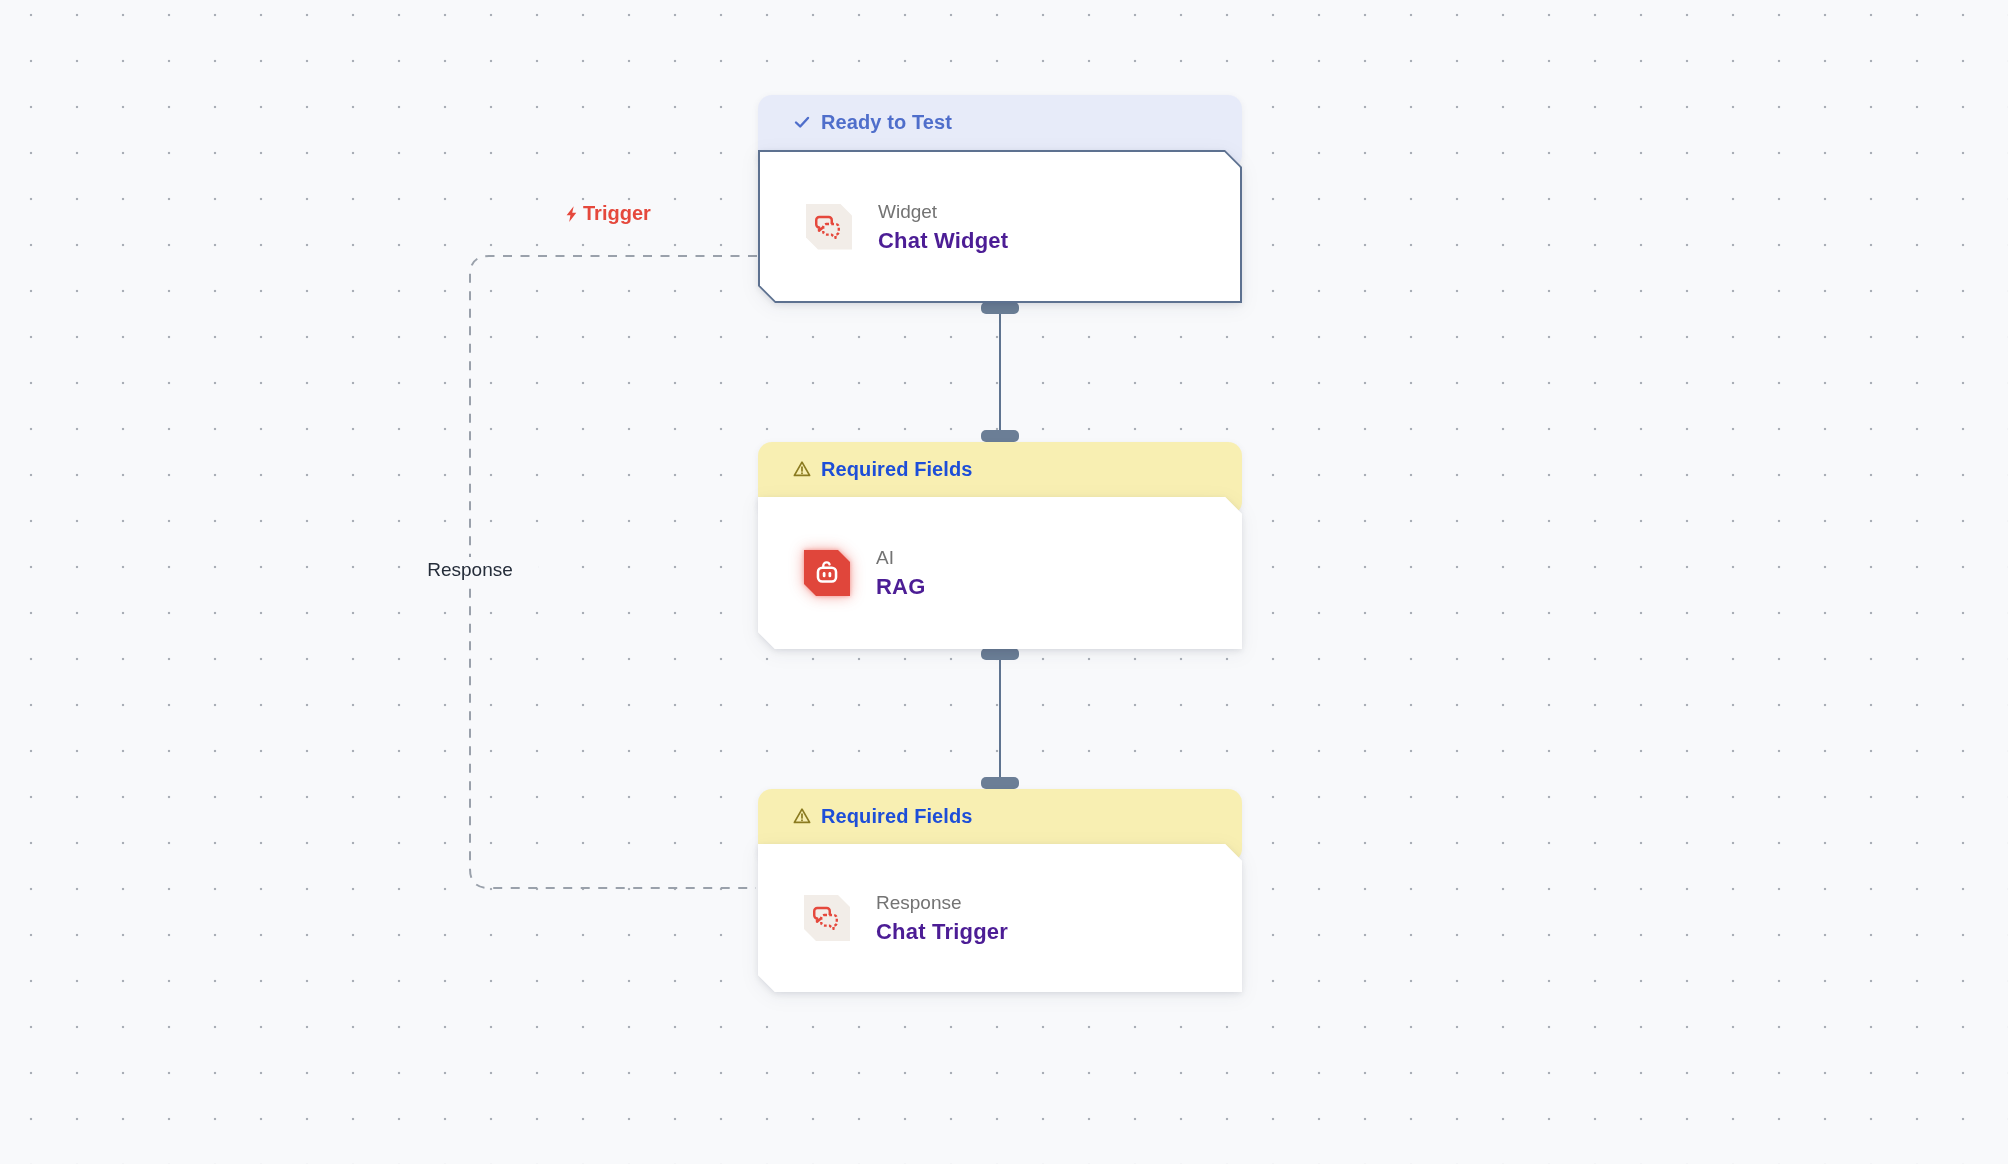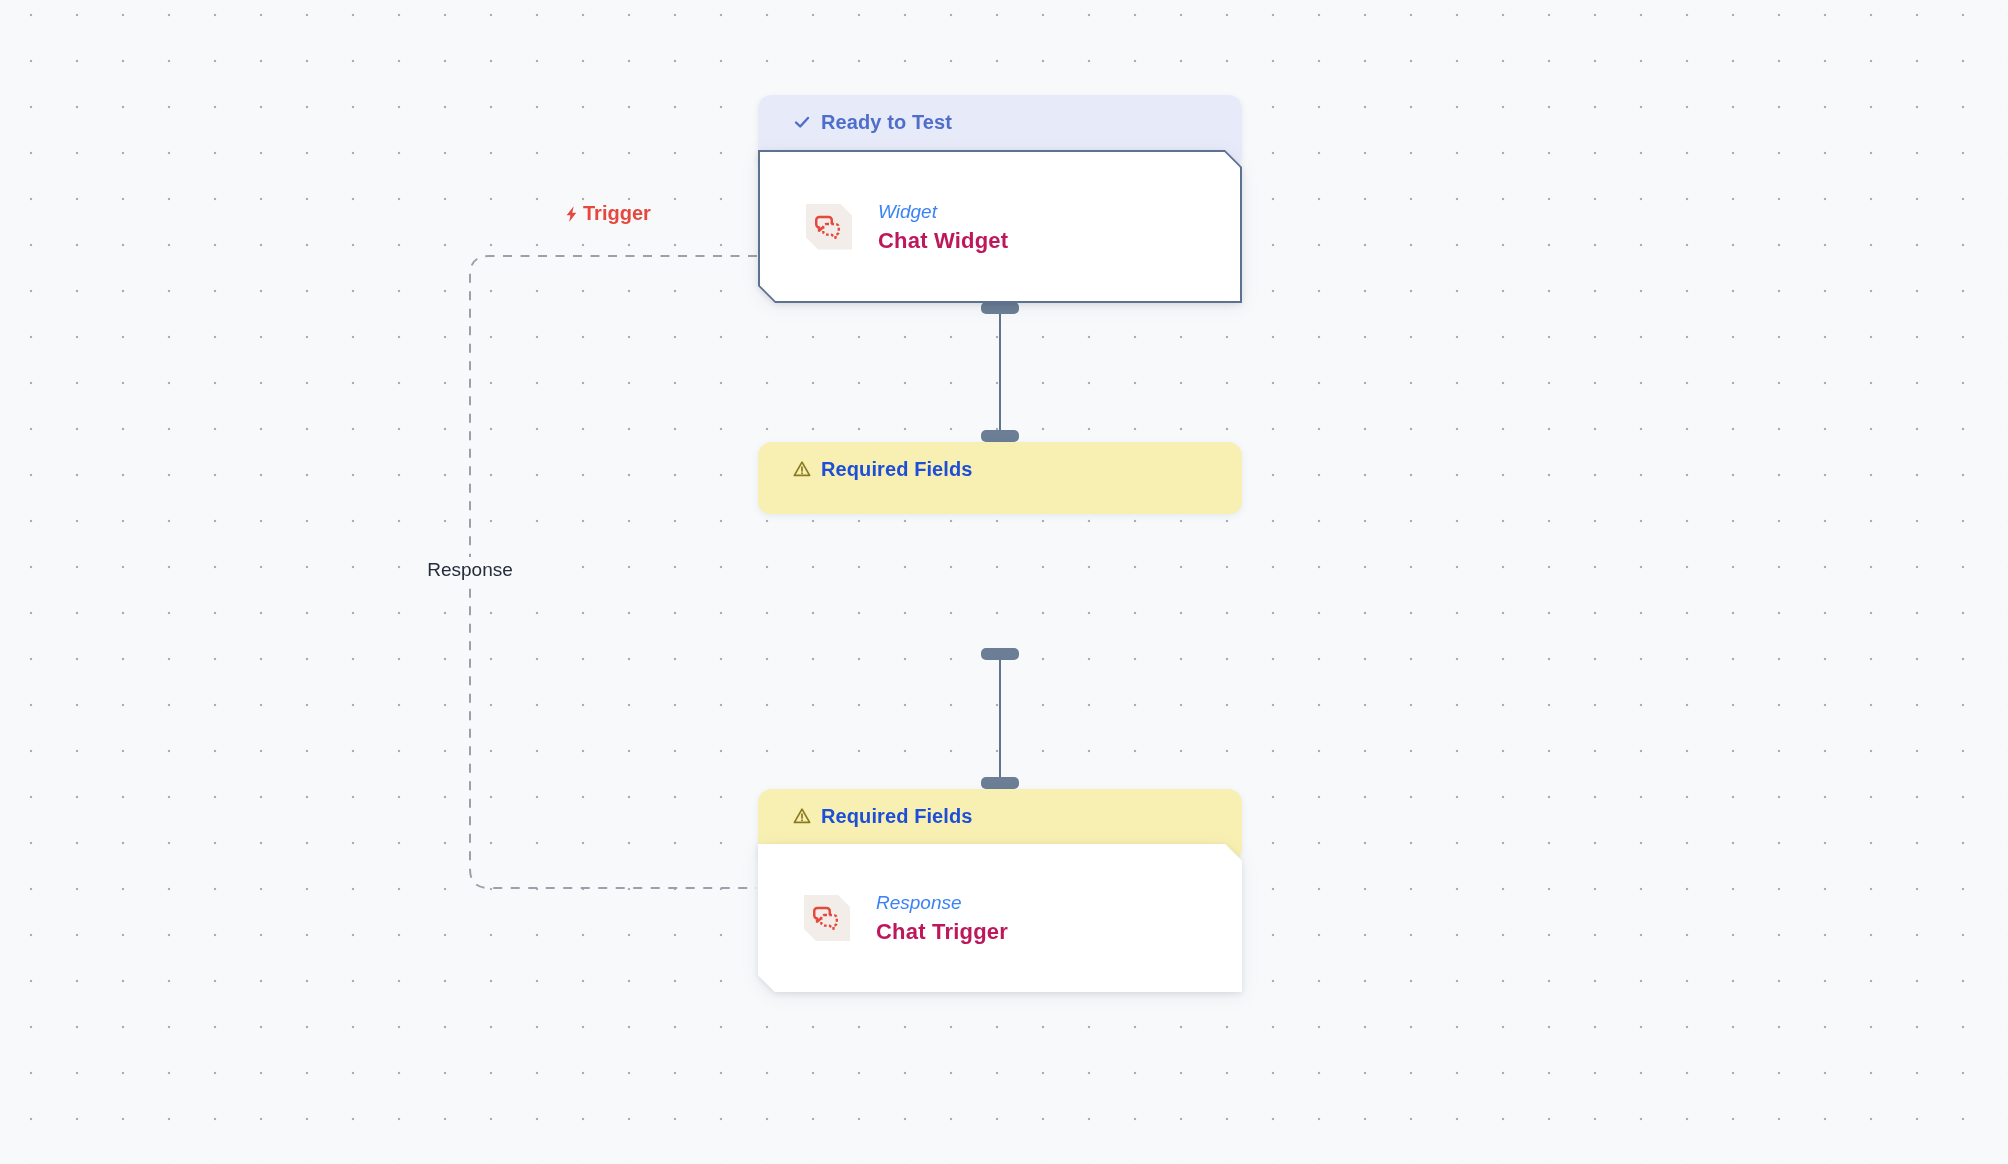--- a/index.html
+++ b/index.html
@@ -38,22 +38,22 @@
         clip-path:polygon(0 0,calc(100% - 15.5px) 0,100% 15.5px,100% 100%,15.5px 100%,0 calc(100% - 15.5px));}
 
   .tile-wrap{flex:0 0 auto;width:46px;height:46px;position:relative;}
   .tile{width:46px;height:46px;display:flex;align-items:center;justify-content:center;
         clip-path:polygon(0 0,calc(100% - 12px) 0,100% 12px,100% 100%,12px 100%,0 calc(100% - 12px));}
   .tile-warm{background:#f2ede8;}
   .tile-red{background:#e0463b;}
   .glow{filter:drop-shadow(0 0 2px rgba(244,150,144,.95)) drop-shadow(0 0 7px rgba(243,166,160,.85));}
 
   .texts{display:flex;flex-direction:column;gap:7px;}
-  .subtitle{font-size:19px;color:#3b82f6;line-height:21px;font-style:italic;}
-  .title{font-size:22px;font-weight:700;color:#be185d;line-height:24px;letter-spacing:.2px;}
+  .subtitle{font-size:19px;color:#737373;line-height:21px;}
+  .title{font-size:22px;font-weight:700;color:#4c1d95;line-height:24px;letter-spacing:.2px;}
 
   .trigger-badge{
     position:absolute;left:563px;top:202px;z-index:3;
     display:flex;align-items:center;gap:2px;
     color:#e5483c;font-size:20px;font-weight:700;
   }
   .edge-label{
     position:absolute;left:402px;top:557px;width:136px;z-index:3;
     text-align:center;font-size:19px;color:#252d3a;
     background:#f8f9fb;padding:2px 0;border-radius:4px;
@@ -115,20 +115,40 @@
 
   <div class="node" style="left:758px;top:442px;height:207px;">
     <div class="status status-warning">
       <svg width="20" height="20" viewBox="0 0 20 20">
         <path d="M10 3.2 L17.6 16.4 H2.4 Z" fill="none" stroke="#8b7b20" stroke-width="1.7" stroke-linejoin="round"></path>
         <line x1="10" y1="8.2" x2="10" y2="12" stroke="#8b7b20" stroke-width="1.7" stroke-linecap="round"></line>
         <circle cx="10" cy="14.3" r="0.95" fill="#8b7b20"></circle>
       </svg>
       <span>Required Fields</span>
     </div>
+    <div class="card">
+      <div class="card-shape" style="height:152px;">
+        <div class="card-face">
+          <div class="tile-wrap glow">
+            <div class="tile tile-red">
+              <svg width="34" height="34" viewBox="0 0 32 32">
+                <rect x="7.5" y="11" width="17" height="13" rx="4" fill="none" stroke="#ffffff" stroke-width="2.4"></rect>
+                <line x1="13.3" y1="16.4" x2="13.3" y2="18.8" stroke="#ffffff" stroke-width="2.6" stroke-linecap="round"></line>
+                <line x1="18.7" y1="16.4" x2="18.7" y2="18.8" stroke="#ffffff" stroke-width="2.6" stroke-linecap="round"></line>
+                <path d="M12.5 11V9.1c0-1.9 1.3-3.1 3.2-3.1 1.4 0 2.4.7 2.7 1.9" fill="none" stroke="#ffffff" stroke-width="2.2" stroke-linecap="round"></path>
+              </svg>
+            </div>
+          </div>
+          <div class="texts">
+            <div class="subtitle">AI</div>
+            <div class="title">RAG</div>
+          </div>
+        </div>
+      </div>
+    </div>
   </div>
 
   <div class="node" style="left:758px;top:789px;height:203px;">
     <div class="status status-warning">
       <svg width="20" height="20" viewBox="0 0 20 20">
         <path d="M10 3.2 L17.6 16.4 H2.4 Z" fill="none" stroke="#8b7b20" stroke-width="1.7" stroke-linejoin="round"></path>
         <line x1="10" y1="8.2" x2="10" y2="12" stroke="#8b7b20" stroke-width="1.7" stroke-linecap="round"></line>
         <circle cx="10" cy="14.3" r="0.95" fill="#8b7b20"></circle>
       </svg>
       <span>Required Fields</span>

